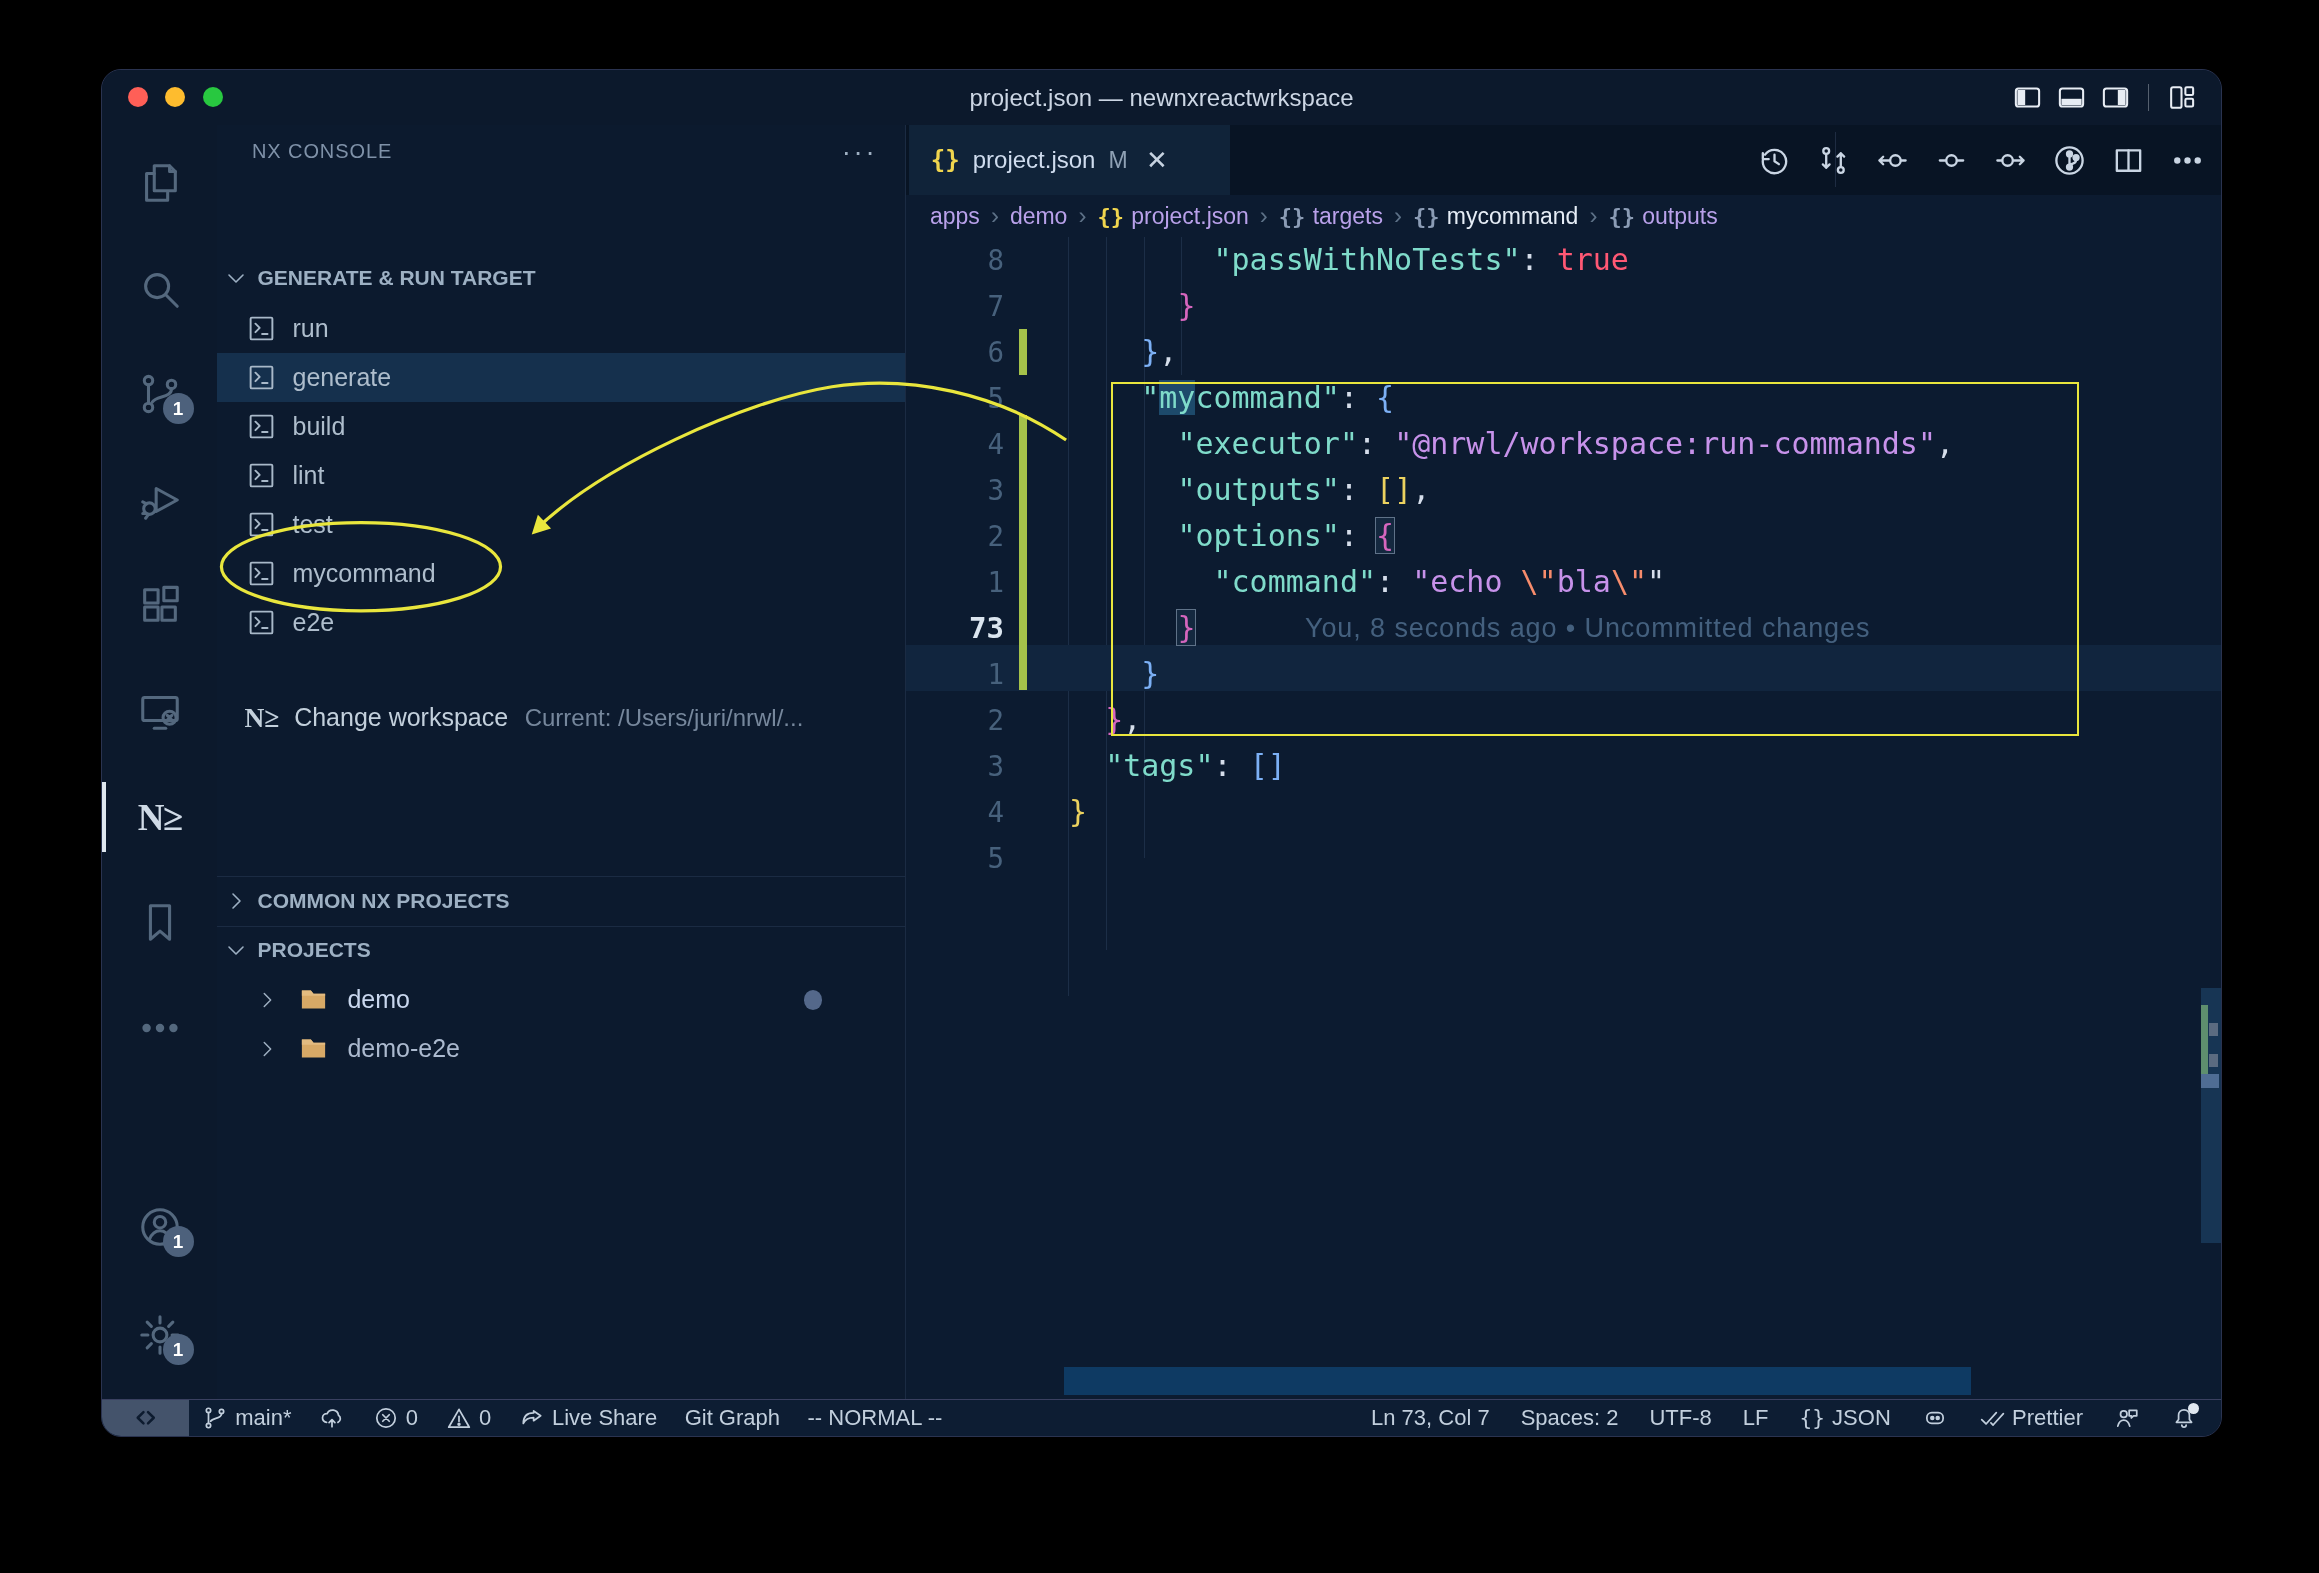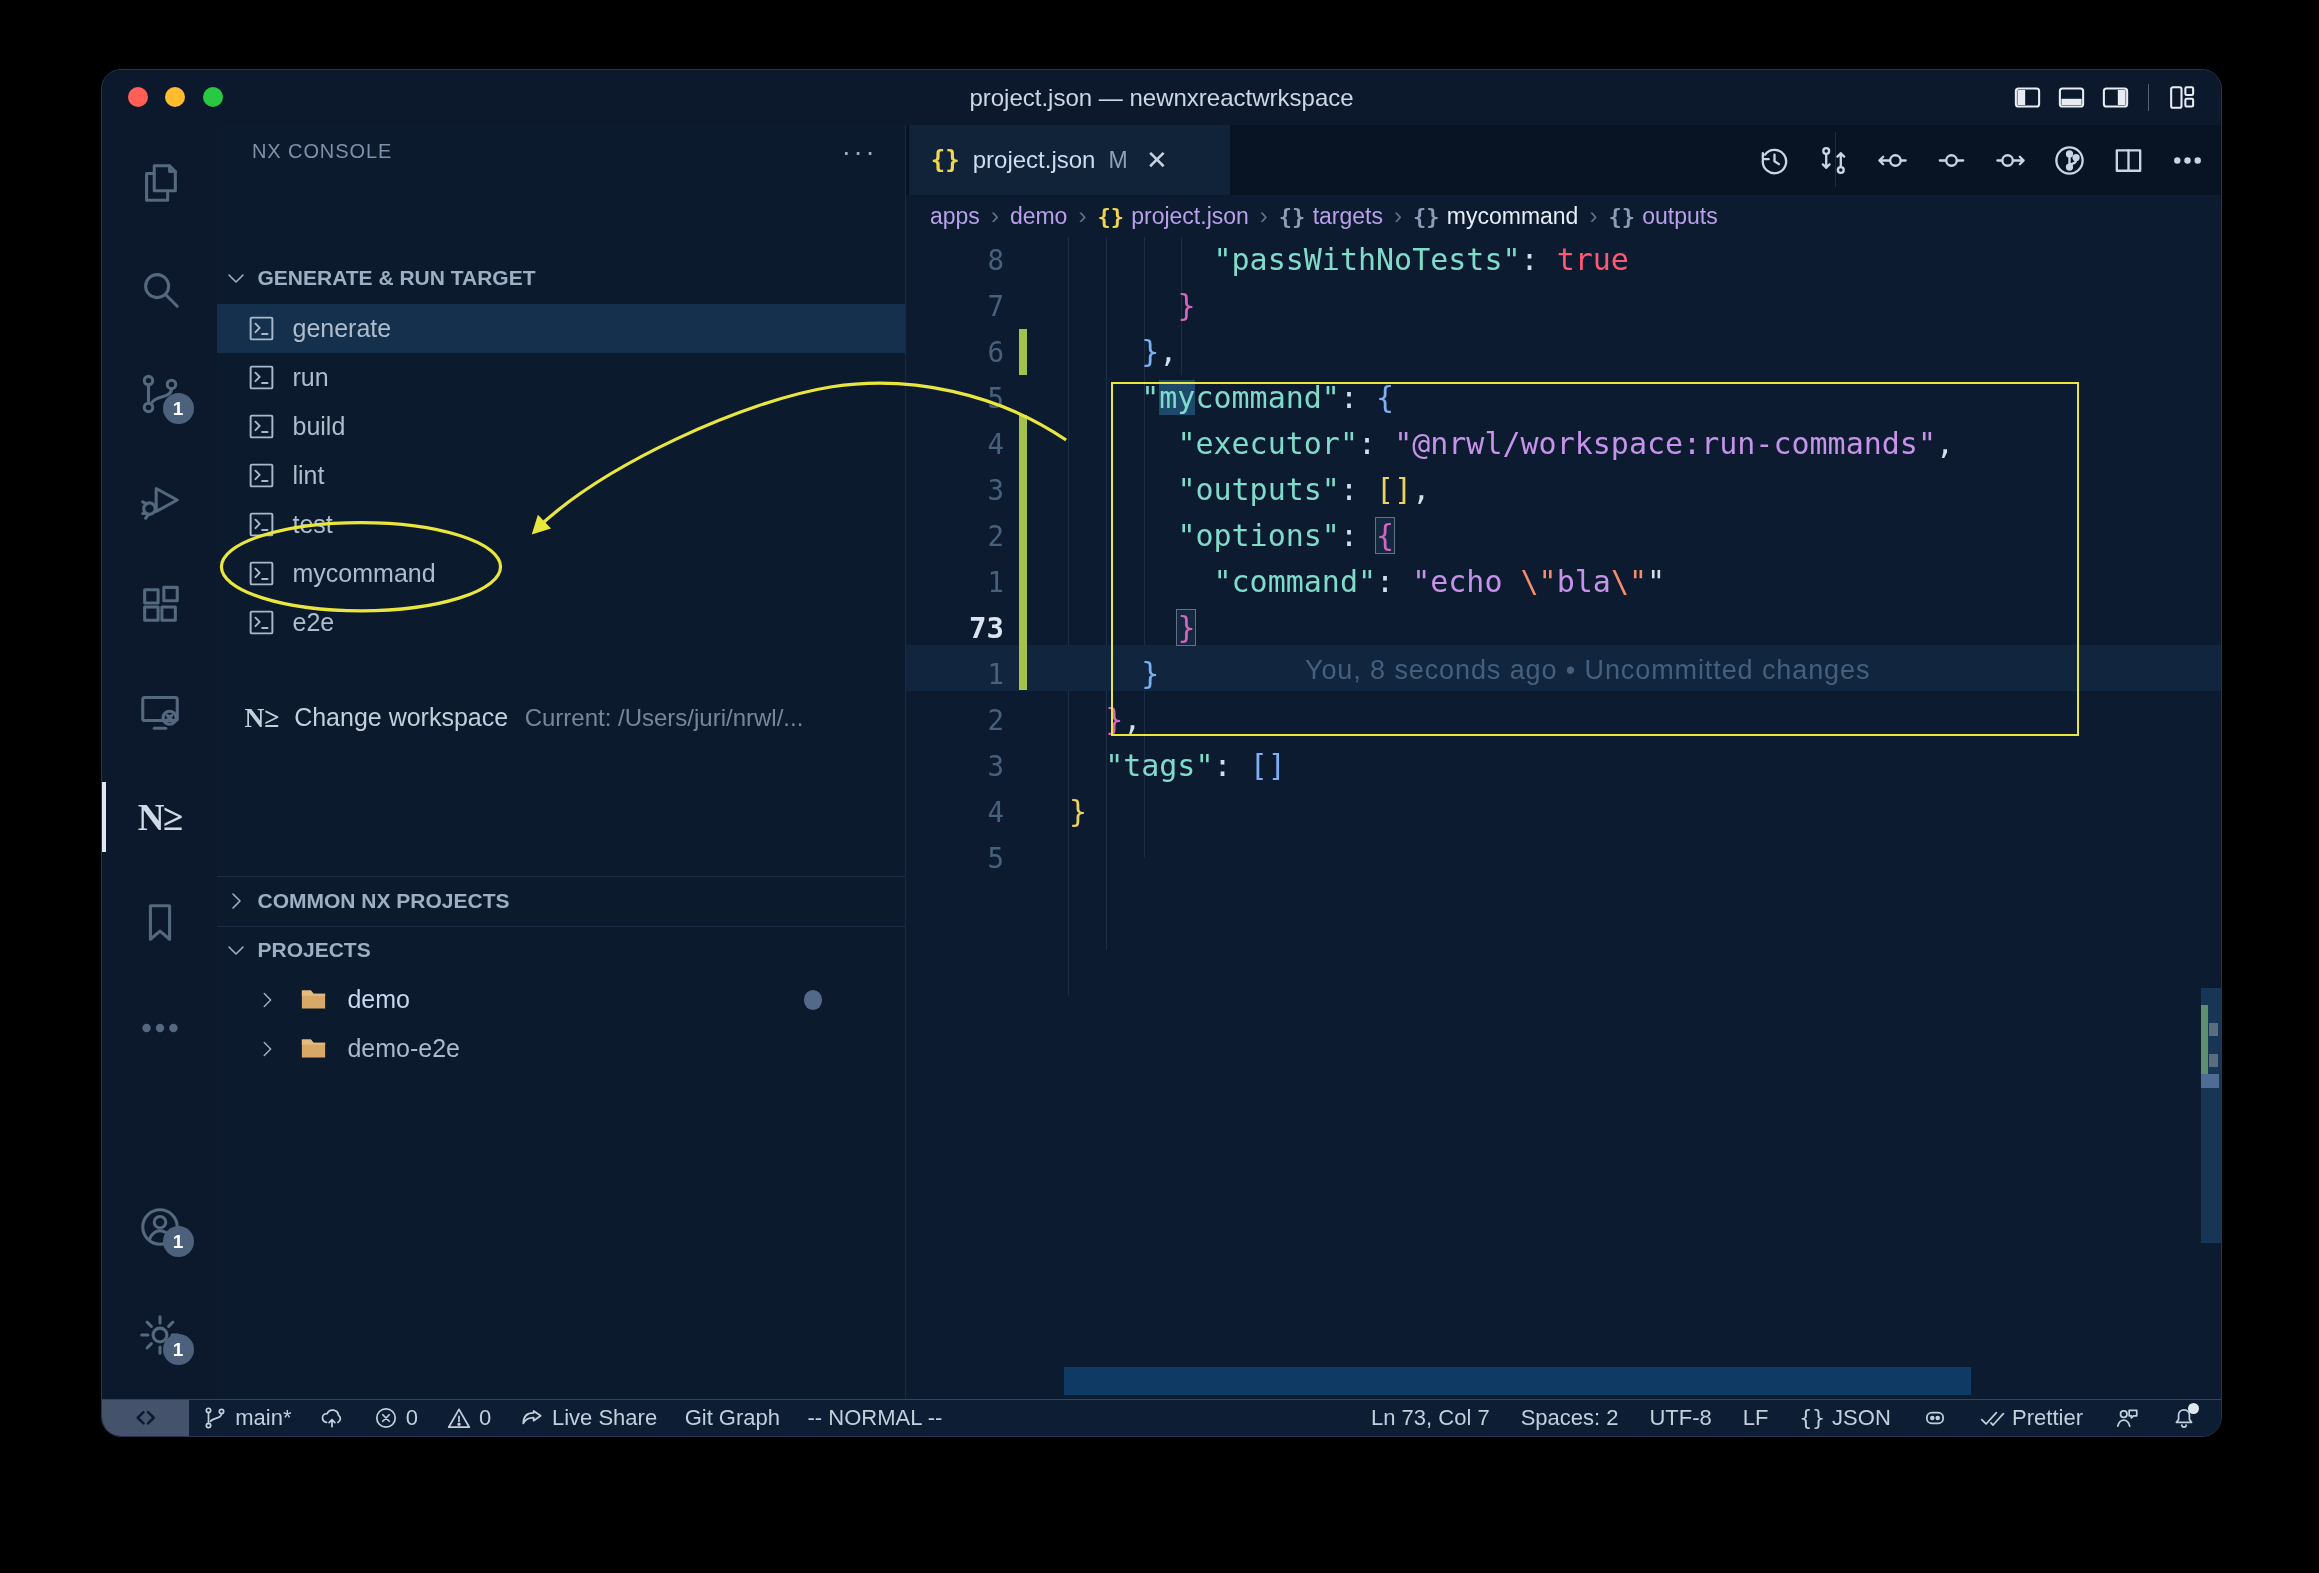--- a/index.html
+++ b/index.html
@@ -80,21 +80,21 @@
   .guide{position:absolute;width:0.9px;background:#1c2e47;}
   .cur-line{position:absolute;left:0;top:408px;width:100%;height:46px;background:#11253e;}
   .gbar{position:absolute;left:113px;width:8.3px;background:#a5c24a;}
   .ybox{position:absolute;left:205px;top:145px;width:968px;height:354px;border:2.8px solid #e9e63d;box-sizing:border-box;}
   .crow{position:relative;height:46px;white-space:pre;font-family:"DejaVu Sans Mono",monospace;font-size:30px;line-height:46px;}
   .crow.lensrow{height:40px;line-height:40px;}
   .lnum{position:absolute;left:0;top:0;width:98px;text-align:right;color:#47617c;font-size:27.5px;}
   .lnum.cur{color:#dbe5ef;font-weight:bold;font-size:29px;}
   .ctext{position:absolute;left:163px;top:0;}
   .lens{position:absolute;left:216px;top:0;font-family:"Liberation Sans",sans-serif;font-size:23px;color:#587a96;}
-  .blame{position:absolute;left:399px;top:0;font-family:"Liberation Sans",sans-serif;font-size:27px;color:#44607e;letter-spacing:0.9px;margin-top:42px;}
+  .blame{position:absolute;left:399px;top:0;font-family:"Liberation Sans",sans-serif;font-size:27px;color:#44607e;letter-spacing:0.9px;}
   .tk-key{color:#7fdbca;} .tk-pun{color:#d6deeb;} .tk-str{color:#c792ea;} .tk-esc{color:#f78c6c;}
   .tk-bool{color:#ff5874;} .tk-bblue{color:#7cb0f5;} .tk-bpink{color:#d566be;} .tk-byel{color:#ecd25f;}
   .tk-sel{background:#1d4a6b;}
   .match{outline:1.8px solid #5f7288;background:#14283f;}
   .hscroll{position:absolute;left:158px;top:1130px;width:907px;height:27.5px;background:#0e3a63;}
   .ruler{position:absolute;right:0;top:0;width:20px;height:100%;}
   .ruler .handle{position:absolute;left:0;top:751px;width:20px;height:255px;background:rgba(32,74,114,.55);}
   .rm{position:absolute;}
 
   
@@ -264,39 +264,39 @@
       </div>
       <div class="section-header" style="top:132px">
         <span class="ic chev">
               <svg viewBox="0 0 24 24">
                 <path d="M5 9l7 7 7-7"></path>
               </svg>
             </span>
         <span>GENERATE &amp; RUN TARGET</span>
       </div>
       <div class="targets" id="targets">
-            <div class="t-row selected">
+            <div class="t-row">
               <span class="ic term-ic">
                 <svg viewBox="0 0 24 24">
                   <rect x="3" y="3" width="18" height="18" rx="1"></rect>
                   <path d="M7 8l3.5 3.5L7 15"></path>
                   <path d="M12.5 16.5H17"></path>
                 </svg>
               </span>
-              <span>generate</span>
-            </div>
-            <div class="t-row">
+              <span>run</span>
+            </div>
+            <div class="t-row selected">
               <span class="ic term-ic">
                 <svg viewBox="0 0 24 24">
                   <rect x="3" y="3" width="18" height="18" rx="1"></rect>
                   <path d="M7 8l3.5 3.5L7 15"></path>
                   <path d="M12.5 16.5H17"></path>
                 </svg>
               </span>
-              <span>run</span>
+              <span>generate</span>
             </div>
             <div class="t-row">
               <span class="ic term-ic">
                 <svg viewBox="0 0 24 24">
                   <rect x="3" y="3" width="18" height="18" rx="1"></rect>
                   <path d="M7 8l3.5 3.5L7 15"></path>
                   <path d="M12.5 16.5H17"></path>
                 </svg>
               </span>
               <span>build</span>

